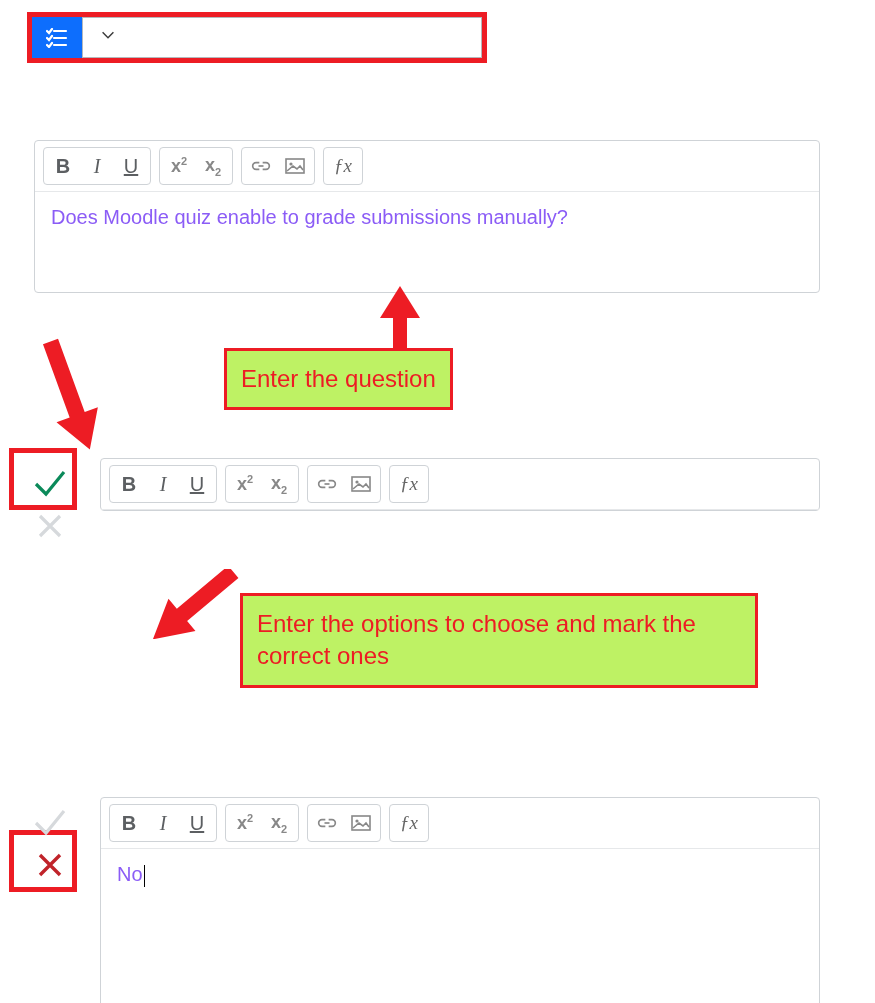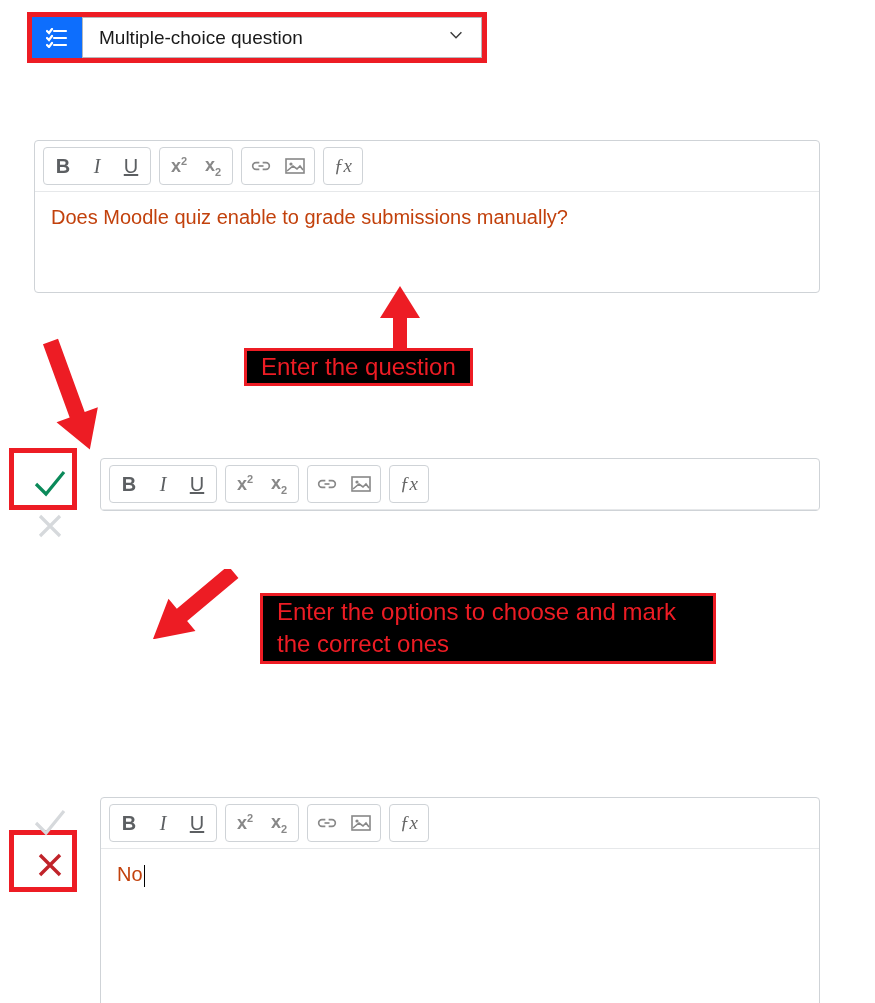--- a/index.html
+++ b/index.html
@@ -72,21 +72,21 @@
       color: #6a6f75;
       font-size: 18px;
       cursor: pointer;
     }
     .tb-btn.bold { font-weight: bold; color:#5c5f62; font-size:20px;}
     .tb-btn.italic { font-style: italic; font-family: Georgia, serif; font-size:20px; color:#5c5f62;}
     .tb-btn.underline { text-decoration: underline; font-size:20px; color:#5c5f62;}
     .editor-body {
       padding: 14px 16px;
       font-size: 20px;
-      color: #c2410c;
+      color: #8b5cf6;
       min-height: 60px;
       position: relative;
     }
     .caret {
       display: inline-block;
       width: 1px;
       height: 22px;
       background: #000;
       vertical-align: middle;
       margin-left: 1px;
@@ -131,29 +131,28 @@
       position: absolute;
       left: 100px;
       width: 720px;
     }
     .option-editor .editor-body { min-height: 160px; }
 
     
     .callout {
       position: absolute;
       border: 3px solid #ed1c24;
-      background: #000000;
+      background: #bef264;
       color: #ed1c24;
       font-size: 24px;
-      padding: 0 14px;
+      padding: 12px 14px;
       line-height: 1.35;
-      margin-left: 20px;
     }
     .callout.q { top: 348px; left: 224px; }
-    .callout.opt { top: 593px; left: 240px; width: 456px; }
+    .callout.opt { top: 593px; left: 240px; width: 518px; }
 
     .red-box {
       position: absolute;
       border: 5px solid #ed1c24;
       pointer-events: none;
     }
     .red-box.correct-mark { top: 448px; left: 9px; width: 68px; height: 62px; }
     .red-box.wrong-mark { top: 830px; left: 9px; width: 68px; height: 62px; }
 
     
@@ -172,21 +171,20 @@
         <path d="M8 3 H20"></path>
           <path d="M8 10 H20"></path>
           <path d="M8 17 H20"></path>
         <path d="M1 3 l2 2 l3 -4"></path>
           <path d="M1 10 l2 2 l3 -4"></path>
           <path d="M1 17 l2 2 l3 -4"></path>
       </g>
     </svg>
   </div>
   <div class="qtype-select">
-    <span>Multiple-choice question</span>
     <span>
       <svg class="chevron" viewBox="0 0 20 20">
           <path d="M4 7 L10 13 L16 7" fill="none" stroke="#3a3a3a" stroke-width="1.6"></path>
         </svg>
     </span>
   </div>
 </div>
 
 <div class="editor-panel question-editor">
   <div class="toolbar">

